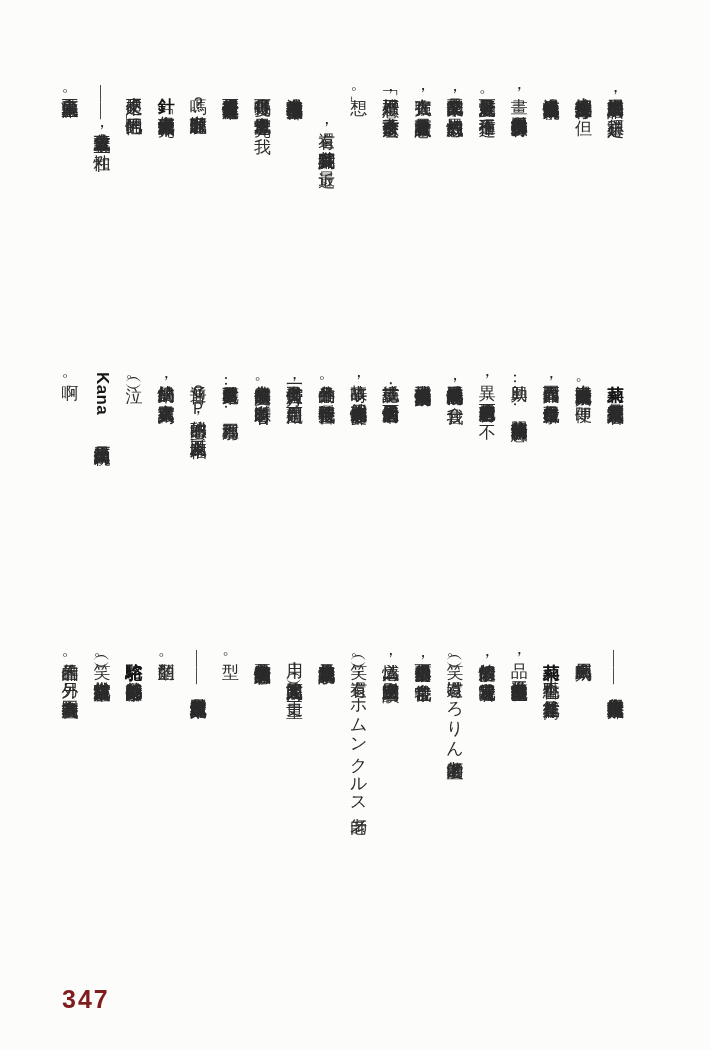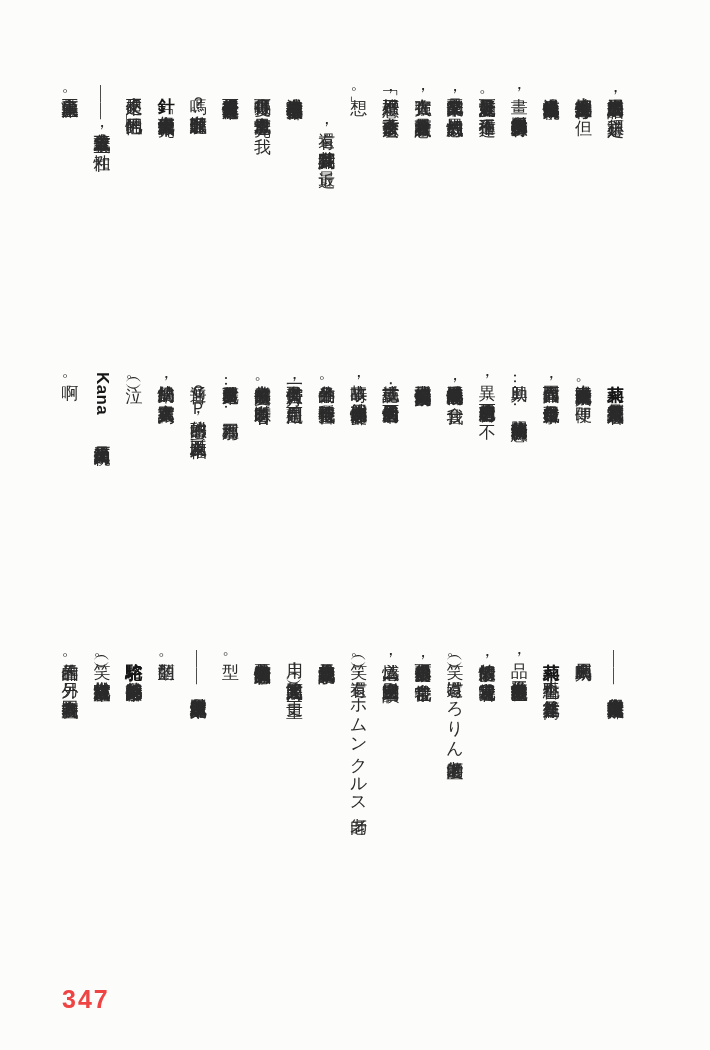--- a/index.html
+++ b/index.html
@@ -23,21 +23,21 @@
   }
   .spk {
     font-weight:700;
     font-family:"Liberation Sans","DejaVu Sans",sans-serif;
     color:#161616;
   }
   .pagenum {
     position:absolute; left:62px; top:985px;
     font-family:"Liberation Sans","DejaVu Sans",sans-serif;
     font-weight:700; font-size:25px; letter-spacing:2px;
-    color:#ef4444;
+    color:#7f1d1d;
   }
 </style>
 </head>
 <body>
 
 <main>
 
   <section class="band" id="band1">
     <div class="col"><span>想用漫畫來助興的話，必須一定程</span></div>
     <div class="col"><span>度地把焦點擺在女性身上才行；但</span></div>

